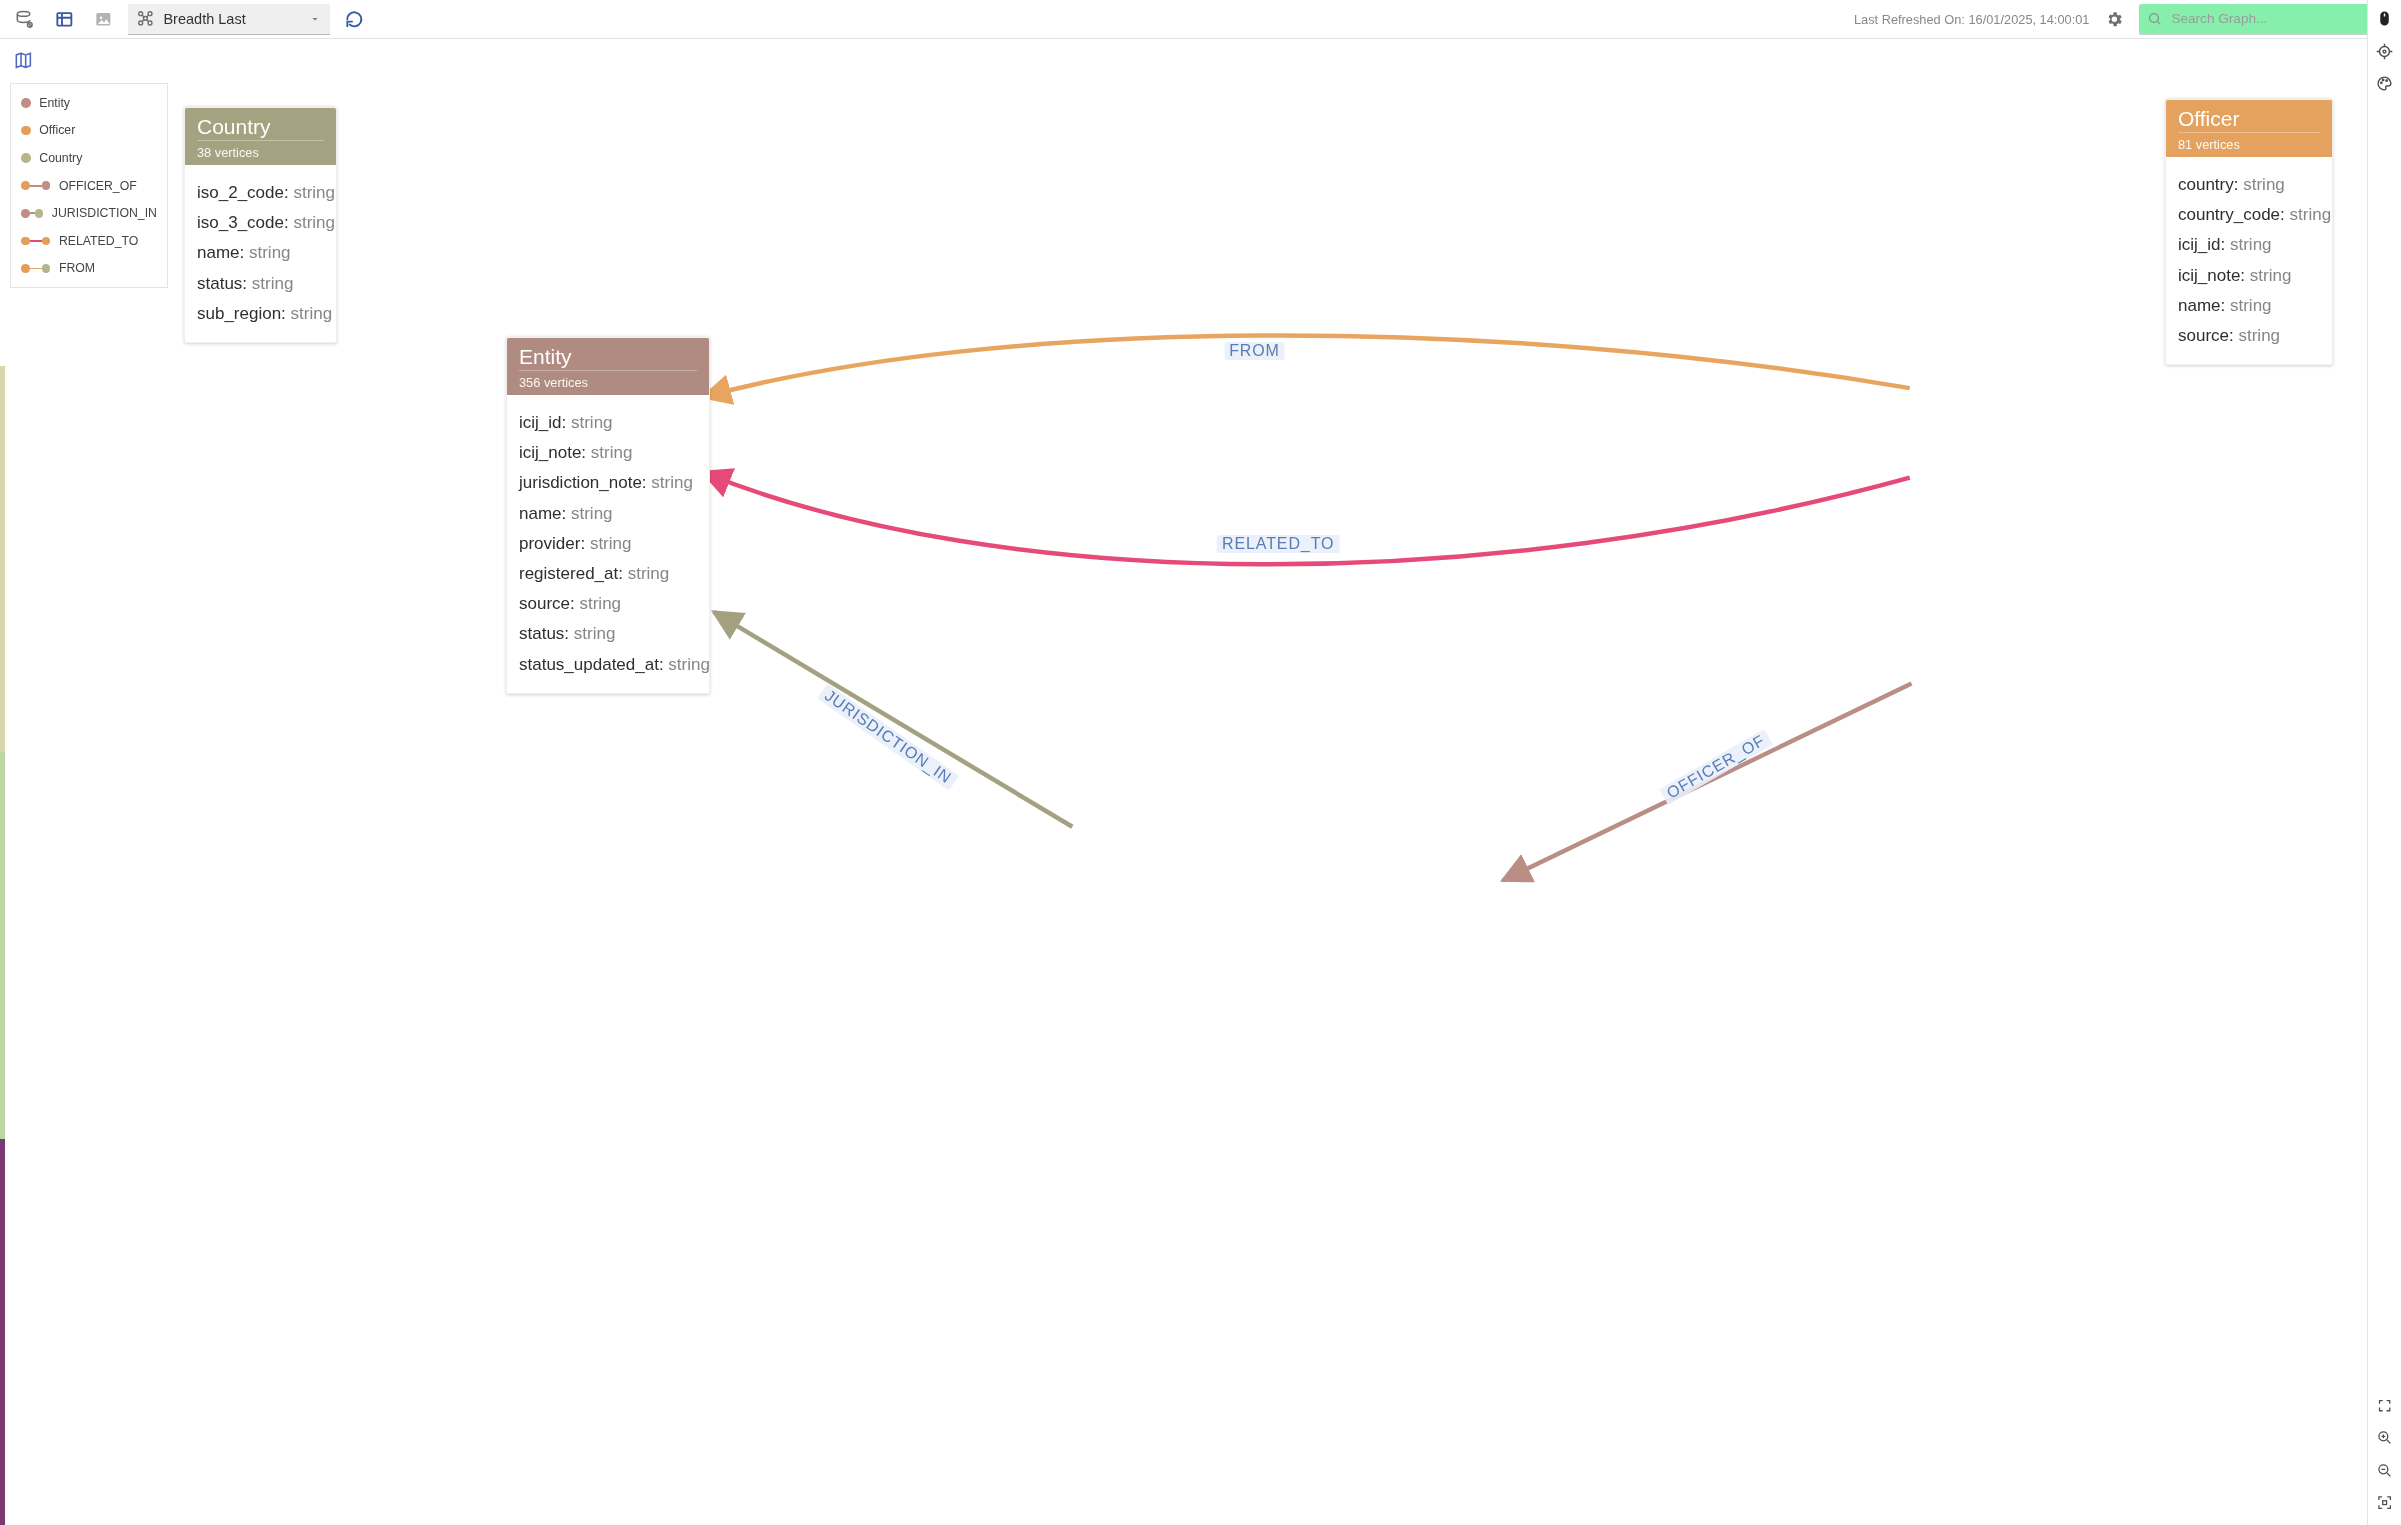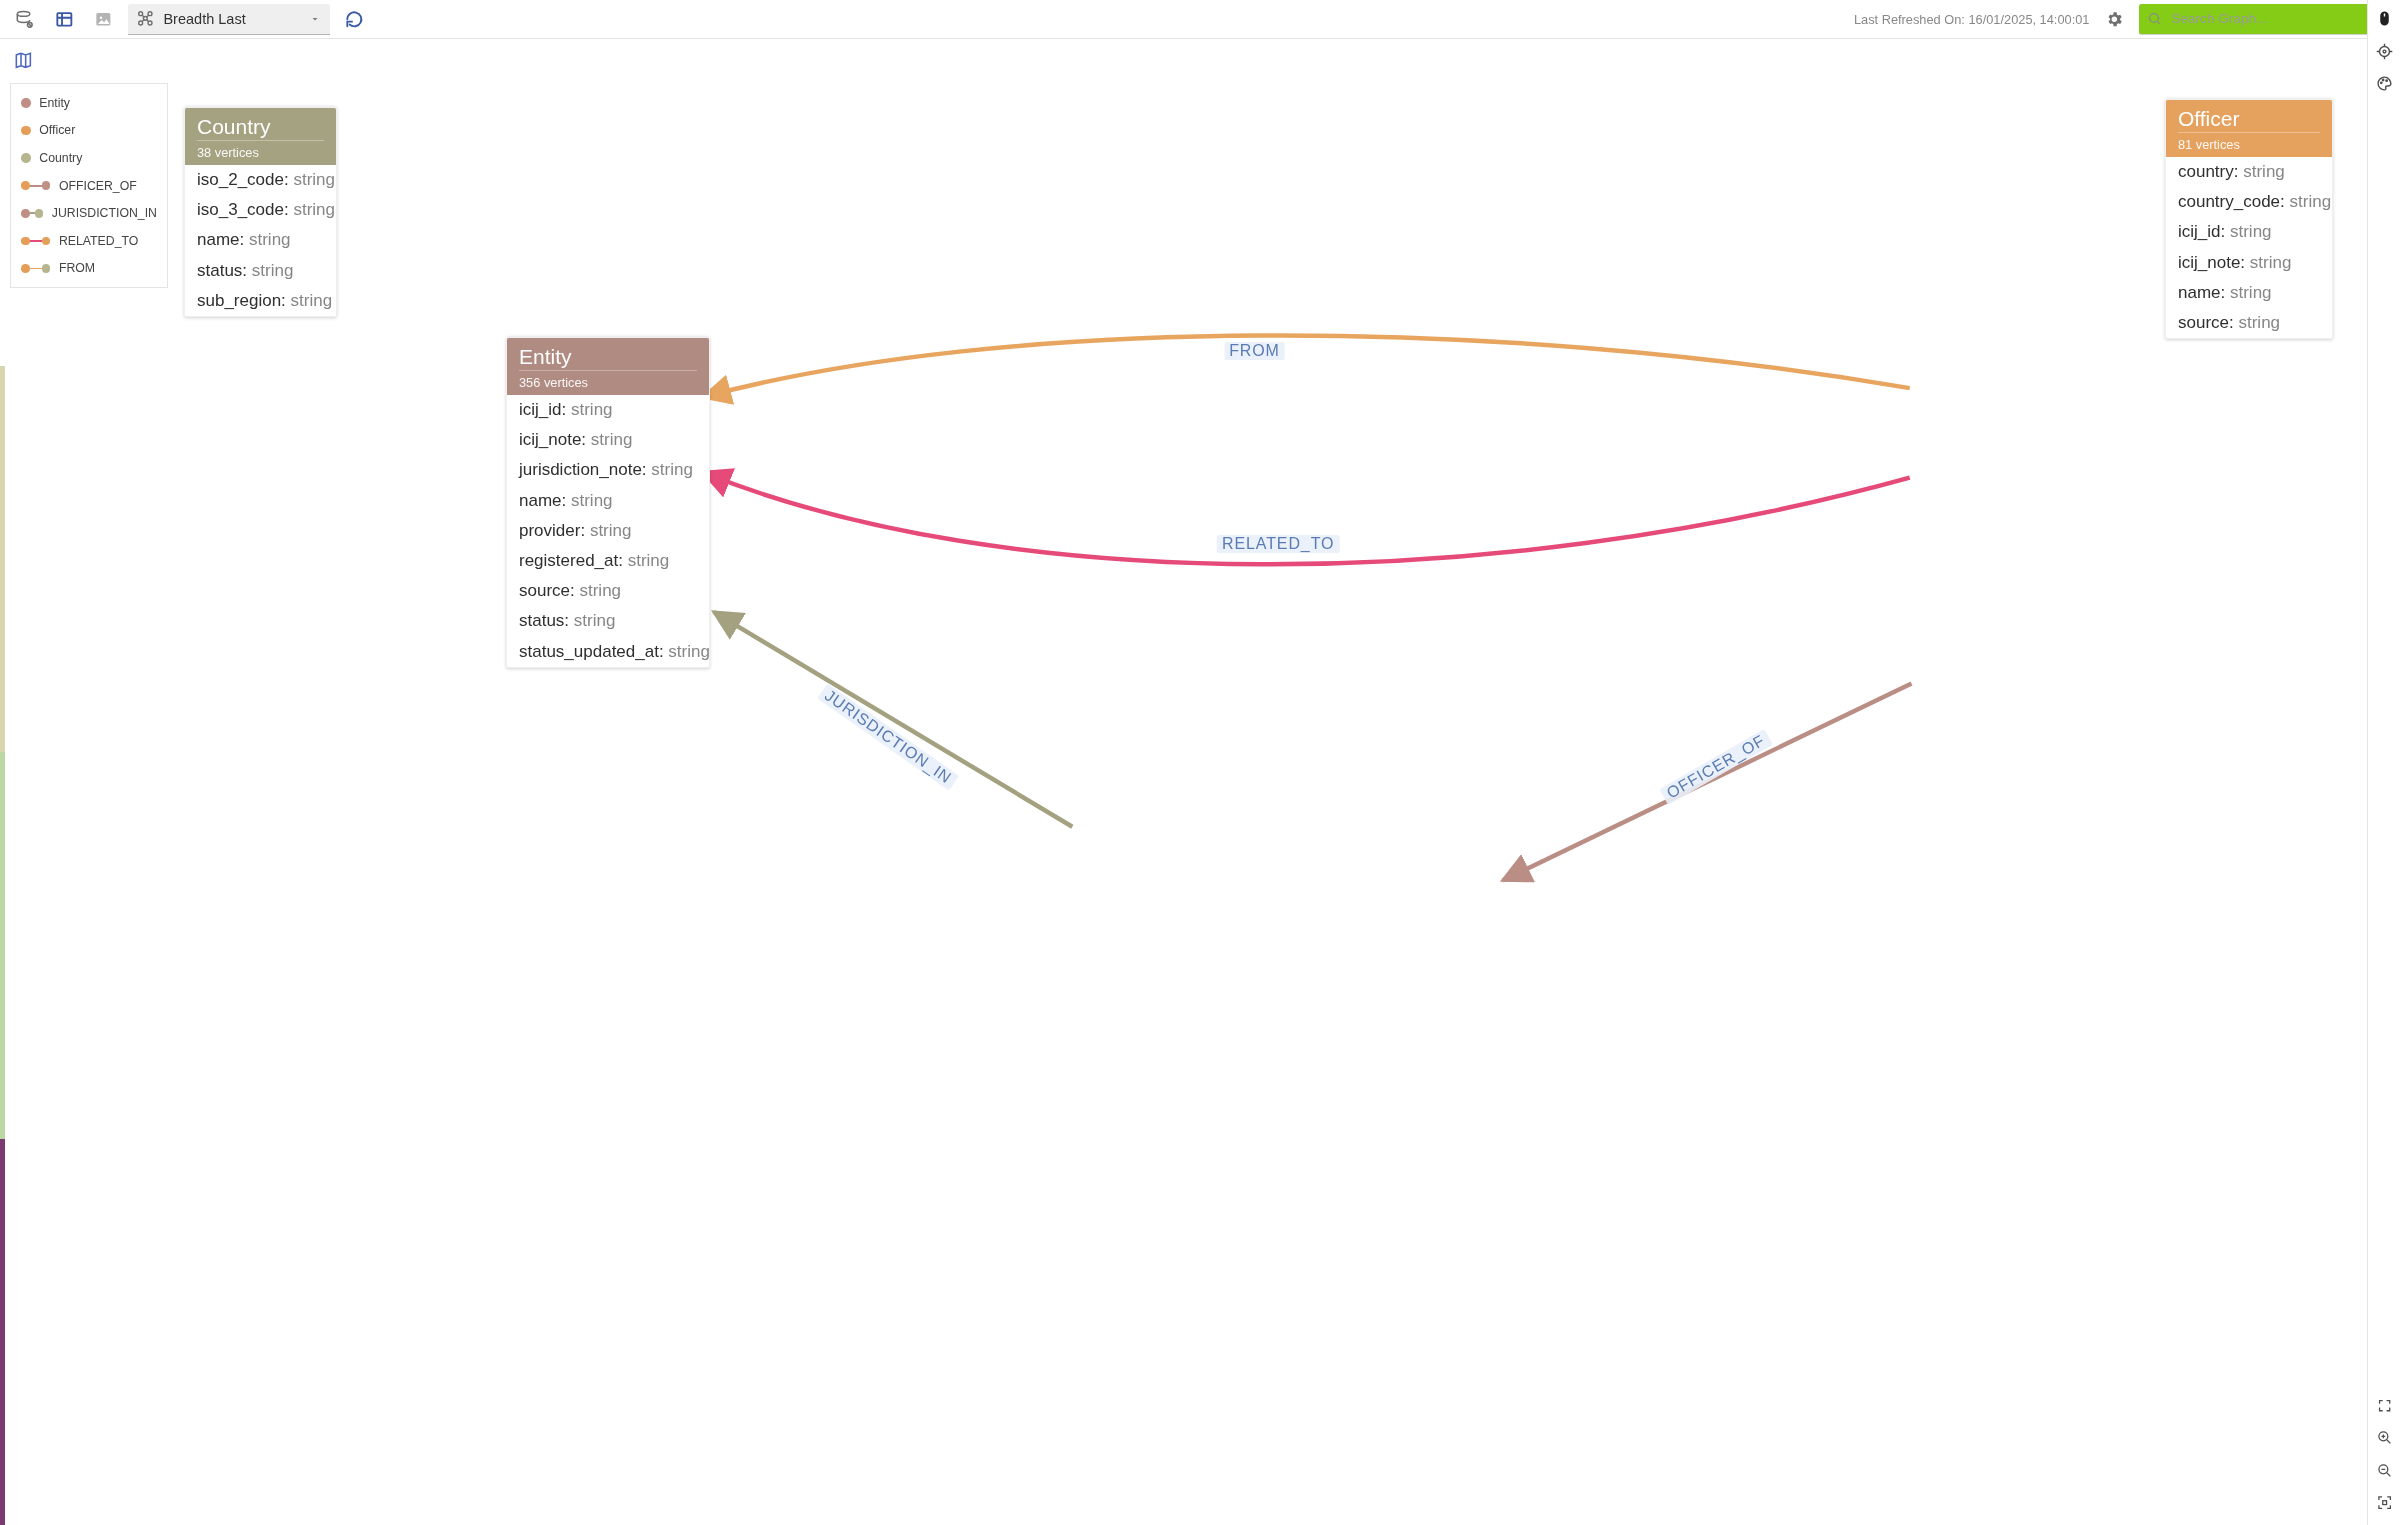--- a/index.html
+++ b/index.html
@@ -37,21 +37,21 @@
   .tb-btn.muted{color:#b4b4b4}
   .layout-select{
     display:flex;align-items:center;gap:8.5px;background:#efefef;border-bottom:1.7px solid #b5b5b5;
     padding:0 8.5px;height:31px;min-width:202px;border-radius:2.6px 2.6px 0 0;cursor:pointer;
   }
   .layout-select .lbl{font-size:14.5px;color:#333}
   .select-chevron{margin-left:auto;color:#7d7d7d}
   .spacer{flex:1}
   .refreshed{color:#888;font-size:12.8px;white-space:nowrap}
   .search-box{
-    display:flex;align-items:center;gap:6.8px;background:#84cc16;height:31px;
+    display:flex;align-items:center;gap:6.8px;background:#86efac;height:31px;
     padding:0 8.5px;border-radius:2.6px;min-width:252px;color:#8a8a8a;border-bottom:1.7px solid #d0d0d0;
   }
   .search-box input{
     border:none;background:transparent;outline:none;font-size:13.6px;color:#555;flex:1;height:100%;
   }
   .search-box input::placeholder{color:#9b9b9b}
 
   
   .rail{
     position:absolute;top:0;right:0;bottom:0;width:34px;border-left:0.9px solid var(--border);
@@ -96,21 +96,21 @@
     z-index:3;pointer-events:none;
   }
 
   .node{
     position:absolute;background:#fff;border:0.9px solid rgba(0,0,0,.06);box-shadow:var(--shadow);
     border-radius:2.6px;overflow:hidden;z-index:4;
   }
   .node-hd{padding:6.8px 12px 5.1px;color:#fff}
   .node-hd .title{font-size:21px;font-weight:400}
   .node-hd .sub{font-size:12.8px;opacity:.93;margin-top:1.7px;border-top:0.9px solid rgba(255,255,255,.35);padding-top:3.4px}
-  .attr-list{padding:0 0}
+  .attr-list{padding:13px 0}
   .attr{padding:5.1px 12px;font-size:17px;color:#3a3a3a;white-space:nowrap}
   .attr .k{color:#2f2f2f}
   .attr .t{color:#868686}
 
   .hd-country{background:var(--color-country)}
   .hd-officer{background:var(--color-officer)}
   .hd-entity{background:var(--color-entity)}
 
 </style>
 </head>

